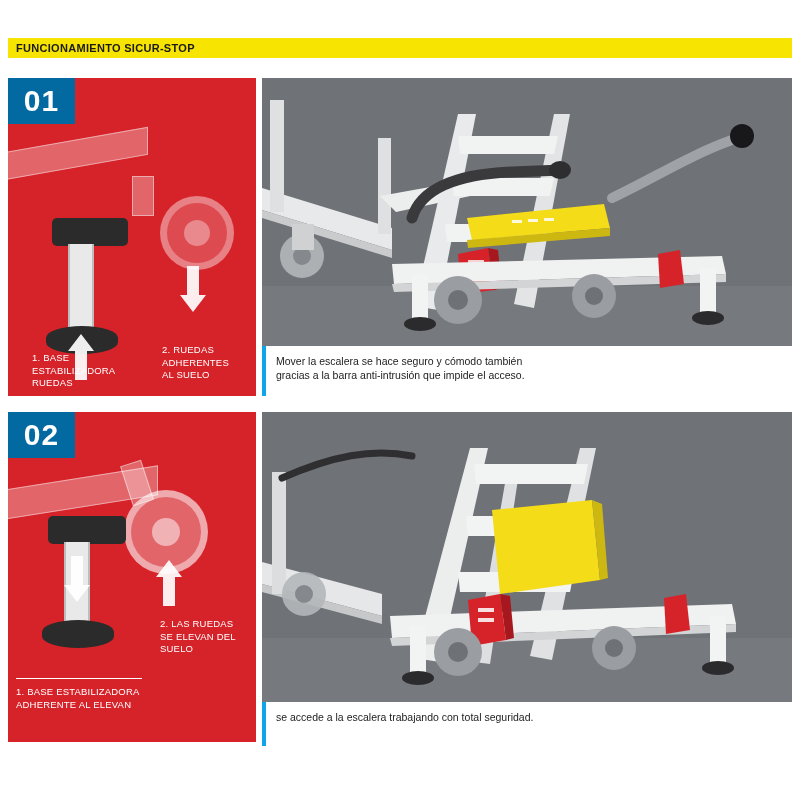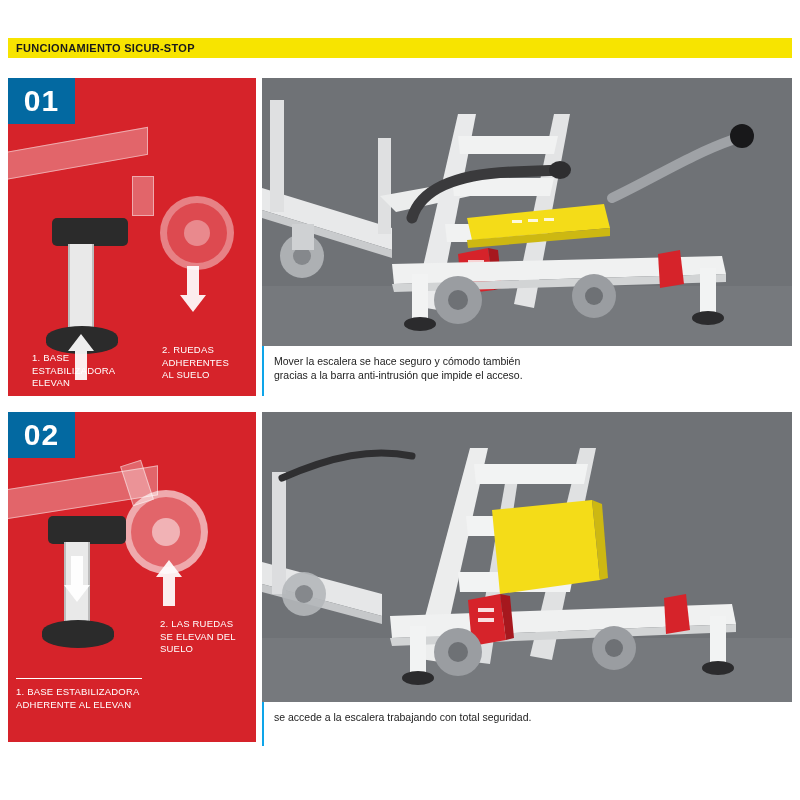--- a/index.html
+++ b/index.html
@@ -74,21 +74,21 @@
 
   
   .caption {
     position: absolute;
     background: #ffffff;
     color: #222222;
     font-size: 10.5px;
     line-height: 14px;
     padding: 8px 10px 6px 10px;
     box-sizing: border-box;
-    border-left: 2px solid #0ea5e9;
+    border-left: 4px solid #0ea5e9;
   }
   .caption span { display: block; }
 
   
   .ghost-wheel {
     position: absolute;
     border-radius: 50%;
     background: rgba(255,255,255,0.18);
     border: 7px solid rgba(255,255,255,0.30);
     box-sizing: border-box;
@@ -182,21 +182,21 @@
     </div>
 
     <div class="lbl" style="left:8px; top:274px; width:120px;">
       <span style="position:relative; left:146px; top:-8px;">2. RUEDAS</span>
       <span style="position:relative; left:146px; top:-8px;">ADHERENTES</span>
       <span style="position:relative; left:146px; top:-8px;">AL SUELO</span>
     </div>
     <div class="lbl" style="left:24px; top:274px; width:130px;">
       <span>1. BASE</span>
       <span>ESTABILIZADORA</span>
-      <span>ELEVAN</span>
+      <span>RUEDAS</span>
     </div>
 
     <div class="step-badge">01</div>
   </div>
 
   <div class="panel panel-right" style="left:262px; top:78px; width:530px; height:268px;">
     <svg class="scene" viewBox="0 0 530 268" preserveAspectRatio="none">
 
       <rect x="0" y="0" width="530" height="268" fill="#6f7276"></rect>
       <rect x="0" y="208" width="530" height="60" fill="#76797d"></rect>

